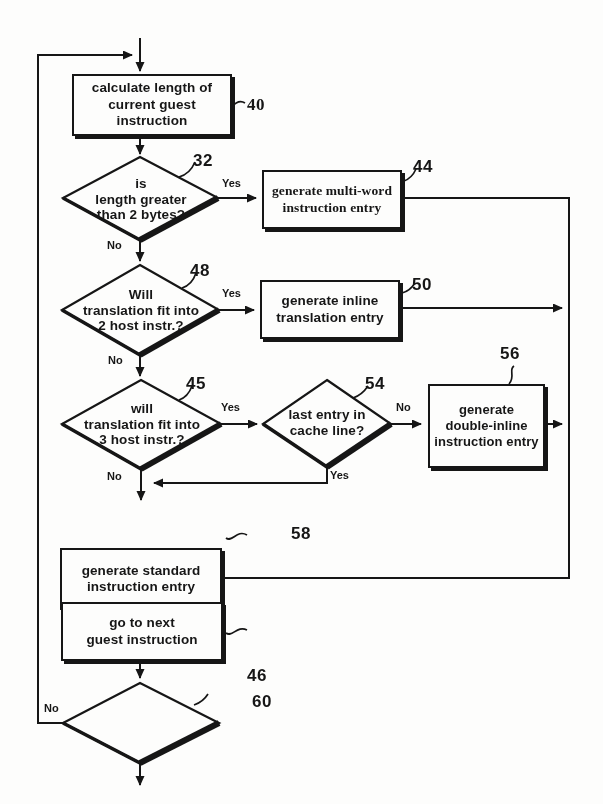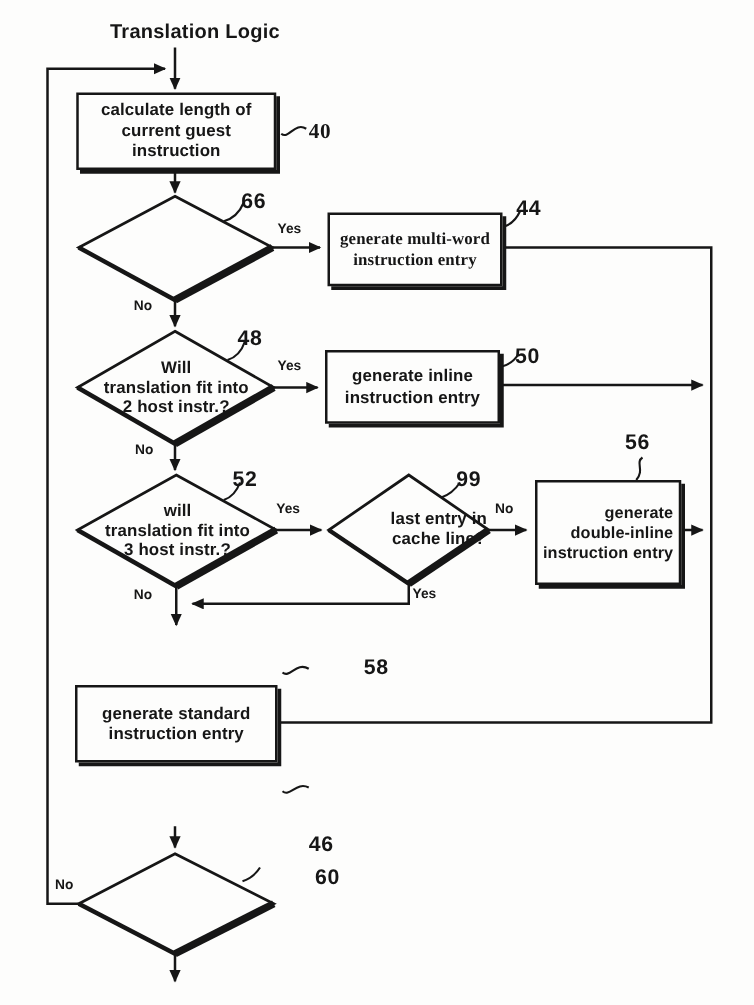--- a/index.html
+++ b/index.html
@@ -95,50 +95,54 @@
       <path d="M402,293 Q410,291 415,283"></path>
       <path d="M179,400 Q188,397 192,386"></path>
       <path d="M353,398 Q362,395 368,386"></path>
       <path d="M514,366 C508,370 516,376 509,384"></path>
       <path d="M226,538 C232,543 237,529 247,535"></path>
       <path d="M226,633 C232,638 237,625 247,630"></path>
       <path d="M194,705 Q203,702 208,694"></path>
     </g>
   </svg>
 
-  <div class="title">Translation Logic</div>
 
-  <div class="pbox" style="left:61px; top:74px; width:160px; height:62px;">calculate length of
+  <div class="pbox" style="left:72px; top:74px; width:160px; height:62px;">calculate length of
 current guest instruction</div>
   <div class="pbox" style="left:262px; top:170px; width:140px; height:59px;font-family:Liberation Serif, serif;">generate multi-word
 instruction entry</div>
   <div class="pbox" style="left:260px; top:280px; width:140px; height:59px;">generate inline
-instruction entry</div>
-  <div class="pbox" style="left:428px; top:384px; width:117px; height:84px; font-size:13px;text-align:right;">generate
+translation entry</div>
+  <div class="pbox" style="left:428px; top:384px; width:117px; height:84px; font-size:13px;">generate
 double-inline
 instruction entry</div>
   <div class="pbox" style="left:60px; top:505px; width:162px; height:62px;margin-top:43px;">generate standard
 instruction entry</div>
+  <div class="pbox" style="left:61px; top:602px; width:162px; height:59px;">go to next
+guest instruction</div>
 
+  <div class="dtext" style="left:141px; top:199px;">is
+length greater
+than 2 bytes?</div>
   <div class="dtext" style="left:141px; top:310px;">Will
 translation fit into
 2 host instr.?</div>
   <div class="dtext" style="left:142px; top:424px;">will
 translation fit into
 3 host instr.?</div>
-  <div class="dtext" style="left:327px; top:423px;margin-left:24px;">last entry in
+  <div class="dtext" style="left:327px; top:423px;">last entry in
 cache line?</div>
 
   <div class="ref" style="left:247px; top:95px;font-family:Liberation Serif, serif;">40</div>
-  <div class="ref" style="left:193px; top:151px;">66</div>
+  <div class="ref" style="left:193px; top:151px;">32</div>
   <div class="ref" style="left:413px; top:157px;">44</div>
   <div class="ref" style="left:190px; top:261px;">48</div>
   <div class="ref" style="left:412px; top:275px;">50</div>
-  <div class="ref" style="left:186px; top:374px;">52</div>
-  <div class="ref" style="left:365px; top:374px;">99</div>
+  <div class="ref" style="left:186px; top:374px;">45</div>
+  <div class="ref" style="left:365px; top:374px;">54</div>
   <div class="ref" style="left:500px; top:344px;">56</div>
   <div class="ref" style="left:247px; top:524px;margin-left:44px;">58</div>
   <div class="ref" style="left:247px; top:620px;margin-top:46px;">46</div>
   <div class="ref" style="left:206px; top:692px;padding-left:46px;">60</div>
 
   <div class="yn" style="left:222px; top:177px;">Yes</div>
   <div class="yn" style="left:107px; top:239px;">No</div>
   <div class="yn" style="left:222px; top:287px;">Yes</div>
   <div class="yn" style="left:108px; top:354px;">No</div>
   <div class="yn" style="left:221px; top:401px;">Yes</div>

